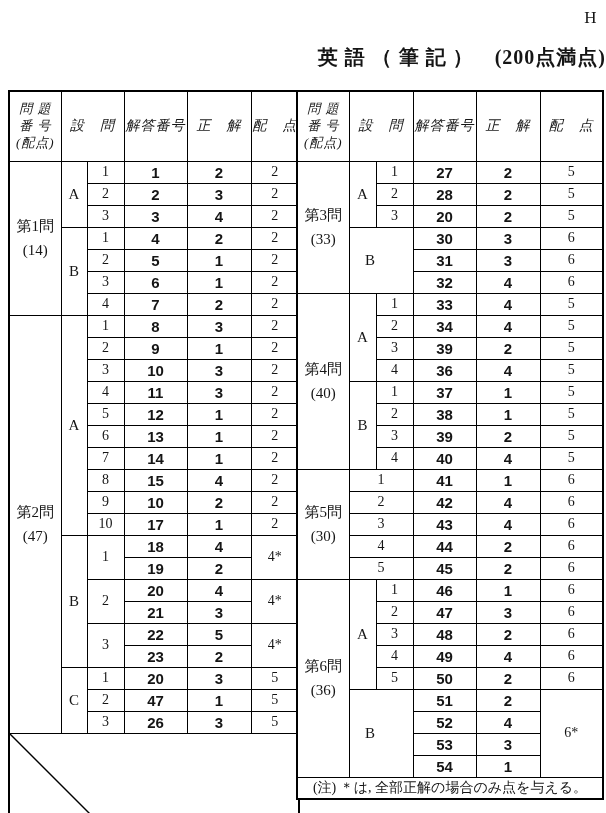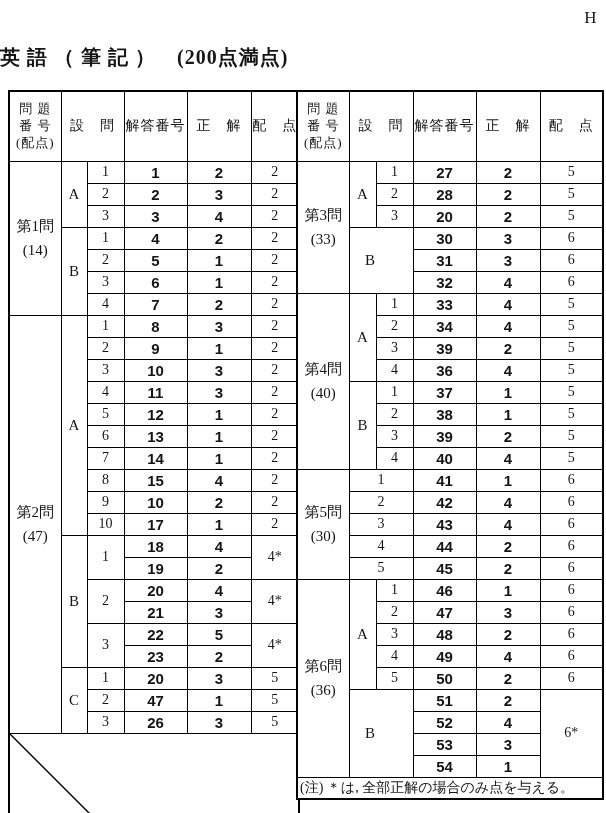--- a/index.html
+++ b/index.html
@@ -10,21 +10,21 @@
     font-family: "Liberation Serif", serif;
     color: #151515;
     overflow: hidden;
   }
   .corner-mark {
     position: absolute; top: 8px; right: 9px;
     font-size: 17px; letter-spacing: 0.5px;
   }
   .page-title {
     position: absolute; top: 44px; left: 0; width: 100%;
-    text-align: left; font-size: 20px; font-weight: 600;
+    text-align: right; font-size: 20px; font-weight: 600;
     letter-spacing: 1px; white-space: nowrap;
   }
   .tables-container { position: absolute; left: 8px; top: 90px; width: 594px; height: 710px; }
   table.half {
     position: absolute; top: 0;
     border-collapse: collapse; table-layout: fixed;
     border: 2px solid #000;
     background: #fff;
   }
   table.half.left  { left: 0px;   width: 290px; }
@@ -33,36 +33,36 @@
     border: 1px solid #000;
     padding: 0;
     text-align: center; vertical-align: middle;
     overflow: hidden;
     font-weight: normal;
   }
   tr { height: 22px; }
   tr.header-row { height: 70px; }
   tr.diagonal-row { height: 66px; }
   tr.note-row { height: 22px; }
-  th { font-size: 14px; letter-spacing: 1px; }
+  th { font-size: 14px; letter-spacing: 1px; font-style: italic; }
   th.q-col-header { white-space: pre-line; font-size: 13px; line-height: 1.3; letter-spacing: 1px; }
   td.qnum-cell { font-size: 15px; line-height: 1.1; }
   td.qnum-cell .pts-label { margin-top: 8px; }
   td.letter { font-size: 15px; }
   td.letter.span2 { padding-right: 22px; }
   td.subq { font-size: 14px; }
   td.ans, td.correct {
     font-family: "Liberation Sans", sans-serif;
     font-weight: 700; font-size: 15px;
   }
   td.pts { font-size: 14px; }
   td.diagonal-cell { padding: 0; }
   td.diagonal-cell svg { display: block; width: 100%; height: 100%; }
   td.note-cell {
-    text-align: left; font-size: 14px; padding: 0 2px;
+    text-align: center; font-size: 14px; padding: 0 2px;
     white-space: nowrap; letter-spacing: 0px;
   }
 </style>
 </head>
 <body>
 
 <div class="page">
   <div class="corner-mark">H</div>
   <div class="page-title">英 語 （ 筆 記 ）　(200点満点)</div>
   <div class="tables-container">

